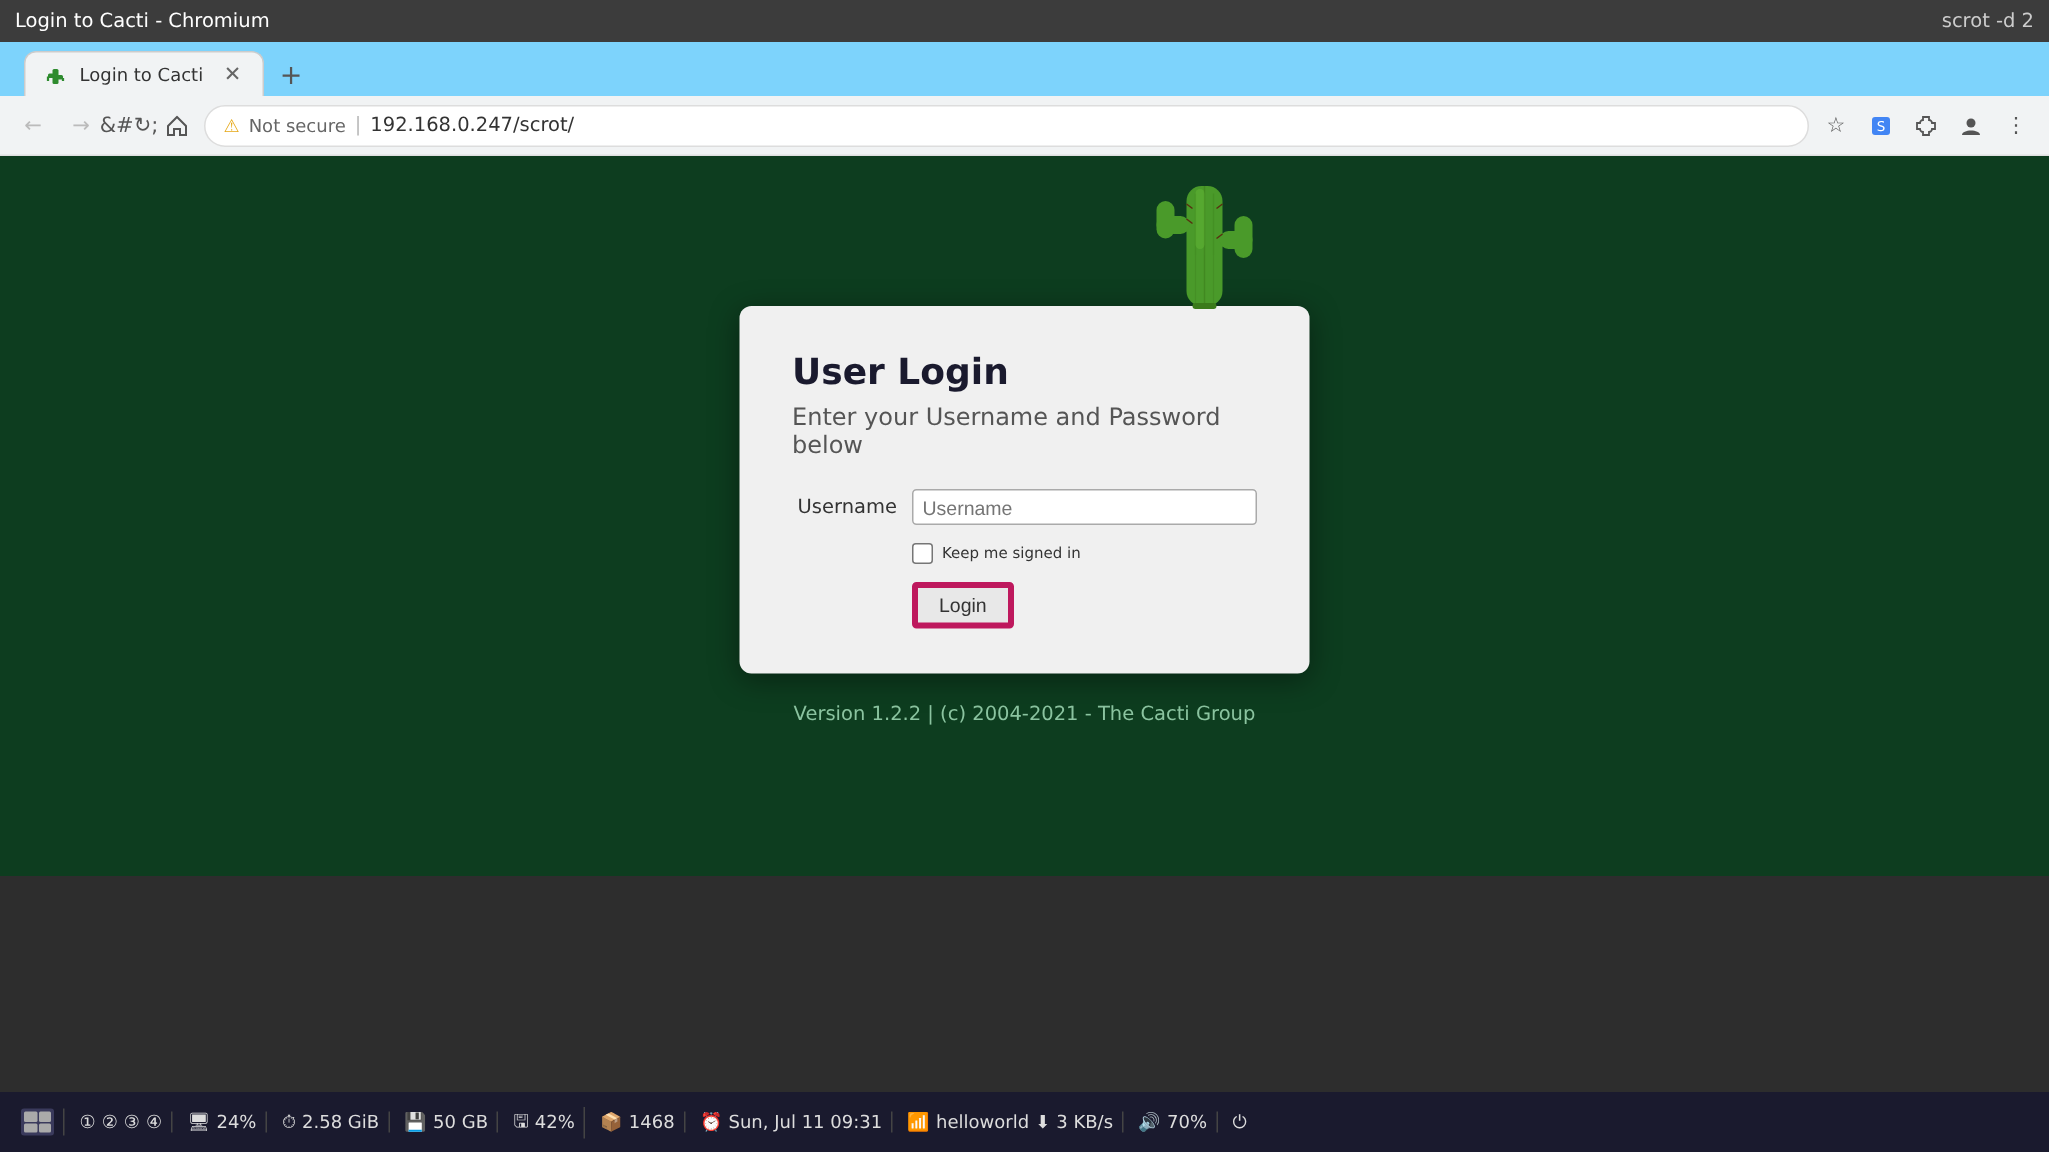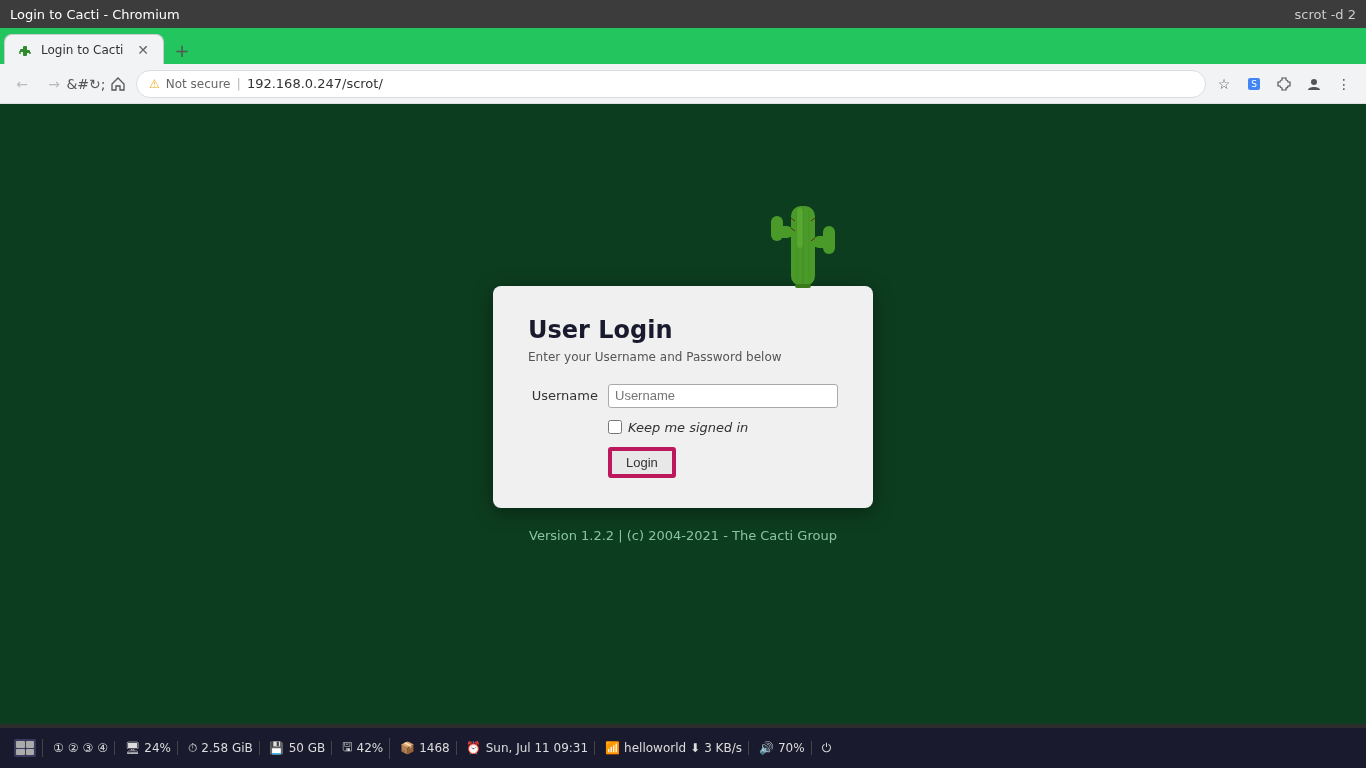--- a/index.html
+++ b/index.html
@@ -22,24 +22,24 @@
       font-size: 13px;
     }
     .title-bar-right {
       color: #cccccc;
       font-size: 13px;
     }
 
     
     .tab-bar {
       height: 36px;
-      background: #22c55e;
+      background: #7dd3fc;
       display: flex;
       align-items: flex-end;
-      padding: 0 4px;
+      padding: 0 16px;
       gap: 0;
     }
     .tab-active {
       background: #f1f3f4;
       border: 1px solid #ccc;
       border-bottom: none;
       border-radius: 8px 8px 0 0;
       height: 30px;
       padding: 0 12px;
       display: flex;
@@ -174,21 +174,21 @@
     }
 
     .login-title {
       font-size: 24px;
       font-weight: bold;
       color: #1a1a2e;
       margin-bottom: 6px;
     }
 
     .login-subtitle {
-      font-size: 12px;
+      font-size: 16px;
       color: #555;
       margin-bottom: 20px;
     }
 
     .form-row {
       display: flex;
       align-items: center;
       margin-bottom: 12px;
       gap: 10px;
     }
@@ -219,23 +219,22 @@
       margin-bottom: 12px;
       margin-left: 80px;
     }
 
     .checkbox-row input[type="checkbox"] {
       width: 14px;
       height: 14px;
     }
 
     .checkbox-label {
-      font-size: 13px;
-      color: #333;
-      font-style: italic;
+      font-size: 10px;
+      color: #333;
     }
 
     .login-btn {
       margin-left: 80px;
       background: #e8e8e8;
       border: 4px solid #be185d;
       border-radius: 3px;
       padding: 4px 14px;
       font-size: 13px;
       cursor: pointer;
@@ -356,21 +355,21 @@
     <div class="nav-icon-btn">
       <svg width="16" height="16" viewBox="0 0 16 16">
         <circle cx="8" cy="6" r="3" fill="#555"></circle>
         <path d="M2 14 C2 10 14 10 14 14" fill="#555"></path>
       </svg>
     </div>
     <div class="nav-icon-btn">⋮</div>
   </div>
 </div>
 
-<div class="page-content" style="height: 620px;">
+<div class="page-content" style="height: 480px;">
 
   <div class="login-card-wrapper">
 
     <div class="cactus-wrapper">
       <svg class="cactus-svg" viewBox="0 0 100 130">
 
         <rect x="38" y="30" width="24" height="80" rx="10" fill="#4a9a2a"></rect>
 
         <rect x="18" y="50" width="22" height="12" rx="6" fill="#4a9a2a"></rect>
         <rect x="18" y="40" width="12" height="25" rx="6" fill="#4a9a2a"></rect>

